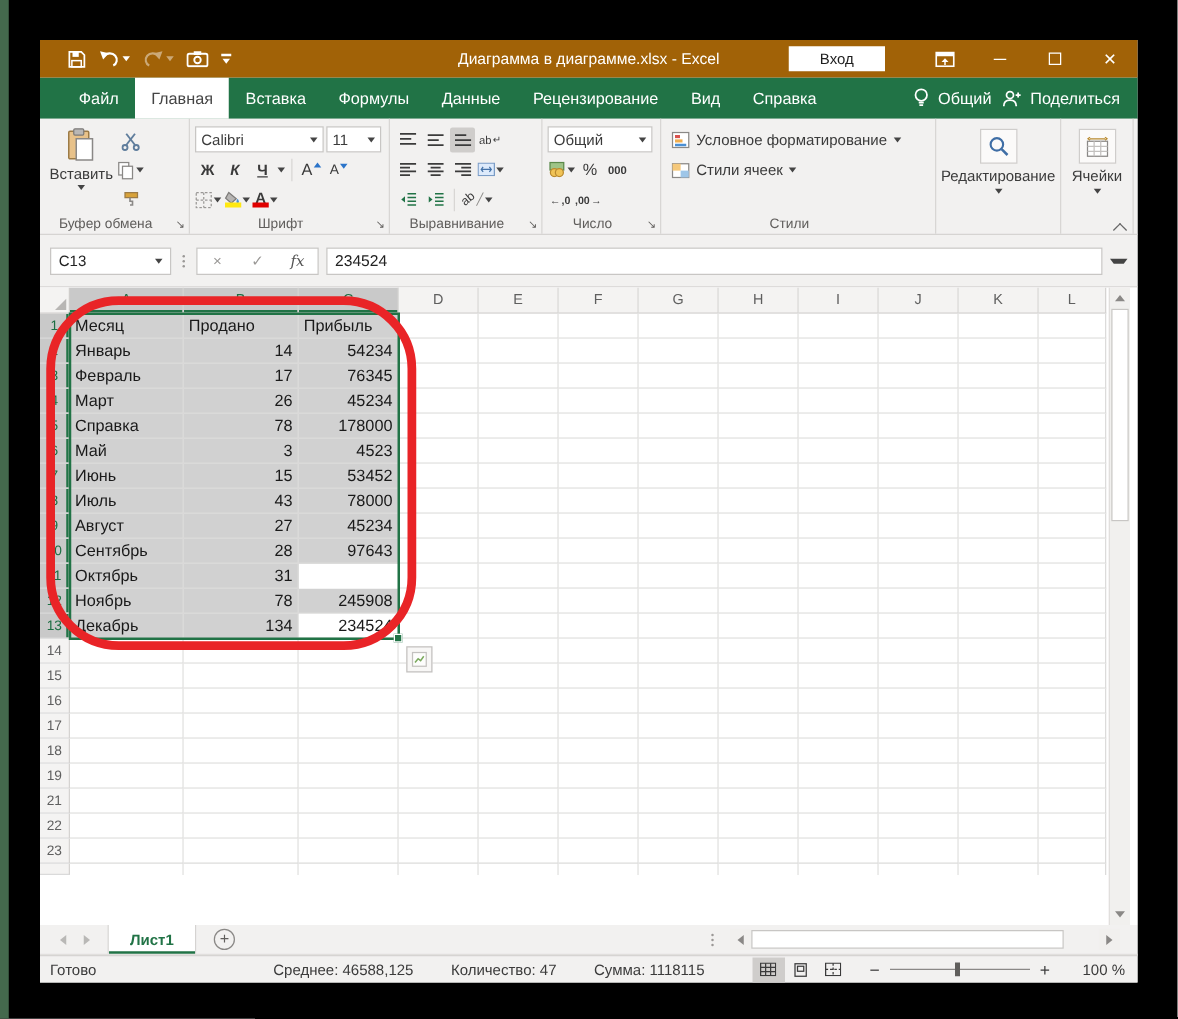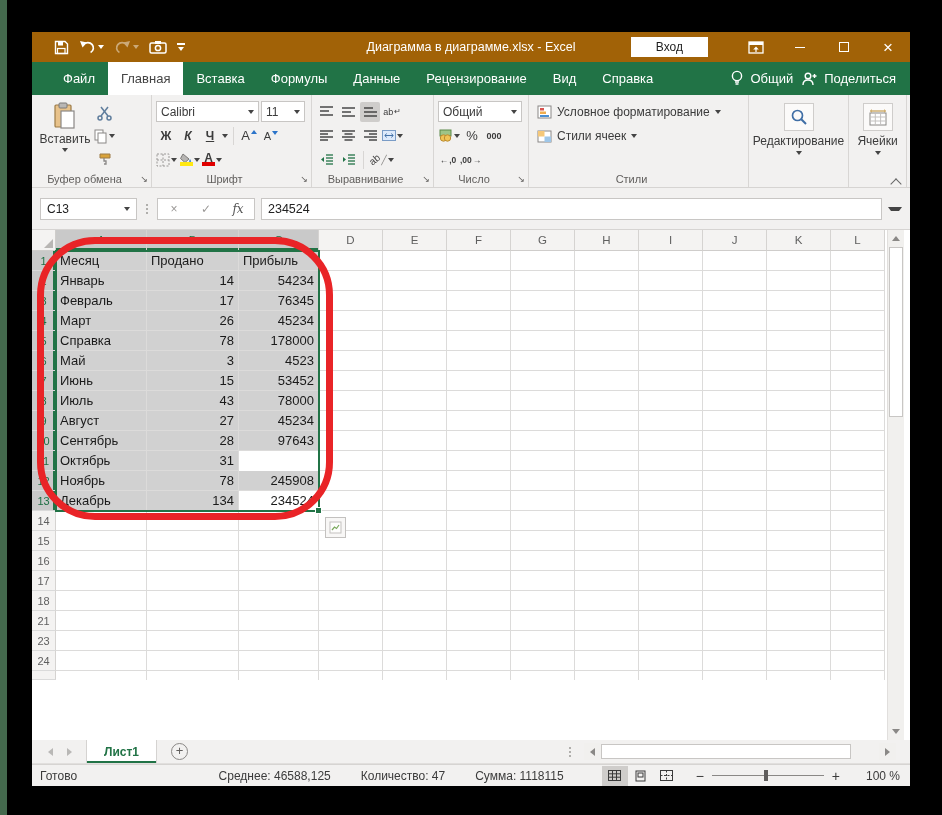--- a/index.html
+++ b/index.html
@@ -791,51 +791,66 @@
           <div class="cell" style="width: 64px;"></div>
           <div class="cell" style="width: 64px;"></div>
           <div class="cell" style="width: 64px;"></div>
           <div class="cell" style="width: 64px;"></div>
           <div class="cell" style="width: 64px;"></div>
           <div class="cell" style="width: 64px;"></div>
           <div class="cell" style="width: 64px;"></div>
           <div class="cell" style="width: 54px;"></div>
         </div>
         <div class="grow">
+          <div class="rowh">19</div>
+          <div class="cell" style="width: 91px;"></div>
+          <div class="cell" style="width: 92px;"></div>
+          <div class="cell" style="width: 80px;"></div>
+          <div class="cell" style="width: 64px;"></div>
+          <div class="cell" style="width: 64px;"></div>
+          <div class="cell" style="width: 64px;"></div>
+          <div class="cell" style="width: 64px;"></div>
+          <div class="cell" style="width: 64px;"></div>
+          <div class="cell" style="width: 64px;"></div>
+          <div class="cell" style="width: 64px;"></div>
+          <div class="cell" style="width: 64px;"></div>
+          <div class="cell" style="width: 54px;"></div>
+        </div>
+        <div class="grow">
           <div class="rowh">21</div>
           <div class="cell" style="width: 91px;"></div>
           <div class="cell" style="width: 92px;"></div>
           <div class="cell" style="width: 80px;"></div>
           <div class="cell" style="width: 64px;"></div>
           <div class="cell" style="width: 64px;"></div>
           <div class="cell" style="width: 64px;"></div>
           <div class="cell" style="width: 64px;"></div>
           <div class="cell" style="width: 64px;"></div>
           <div class="cell" style="width: 64px;"></div>
           <div class="cell" style="width: 64px;"></div>
           <div class="cell" style="width: 64px;"></div>
           <div class="cell" style="width: 54px;"></div>
         </div>
         <div class="grow">
-          <div class="rowh">23</div>
+          <div class="rowh">22</div>
           <div class="cell" style="width: 91px;"></div>
           <div class="cell" style="width: 92px;"></div>
           <div class="cell" style="width: 80px;"></div>
           <div class="cell" style="width: 64px;"></div>
           <div class="cell" style="width: 64px;"></div>
           <div class="cell" style="width: 64px;"></div>
           <div class="cell" style="width: 64px;"></div>
           <div class="cell" style="width: 64px;"></div>
           <div class="cell" style="width: 64px;"></div>
           <div class="cell" style="width: 64px;"></div>
           <div class="cell" style="width: 64px;"></div>
           <div class="cell" style="width: 54px;"></div>
         </div>
         <div class="grow">
-          <div class="rowh">24</div>
+          <div class="rowh">23</div>
           <div class="cell" style="width: 91px;"></div>
           <div class="cell" style="width: 92px;"></div>
           <div class="cell" style="width: 80px;"></div>
           <div class="cell" style="width: 64px;"></div>
           <div class="cell" style="width: 64px;"></div>
           <div class="cell" style="width: 64px;"></div>
           <div class="cell" style="width: 64px;"></div>
           <div class="cell" style="width: 64px;"></div>
           <div class="cell" style="width: 64px;"></div>
           <div class="cell" style="width: 64px;"></div>

